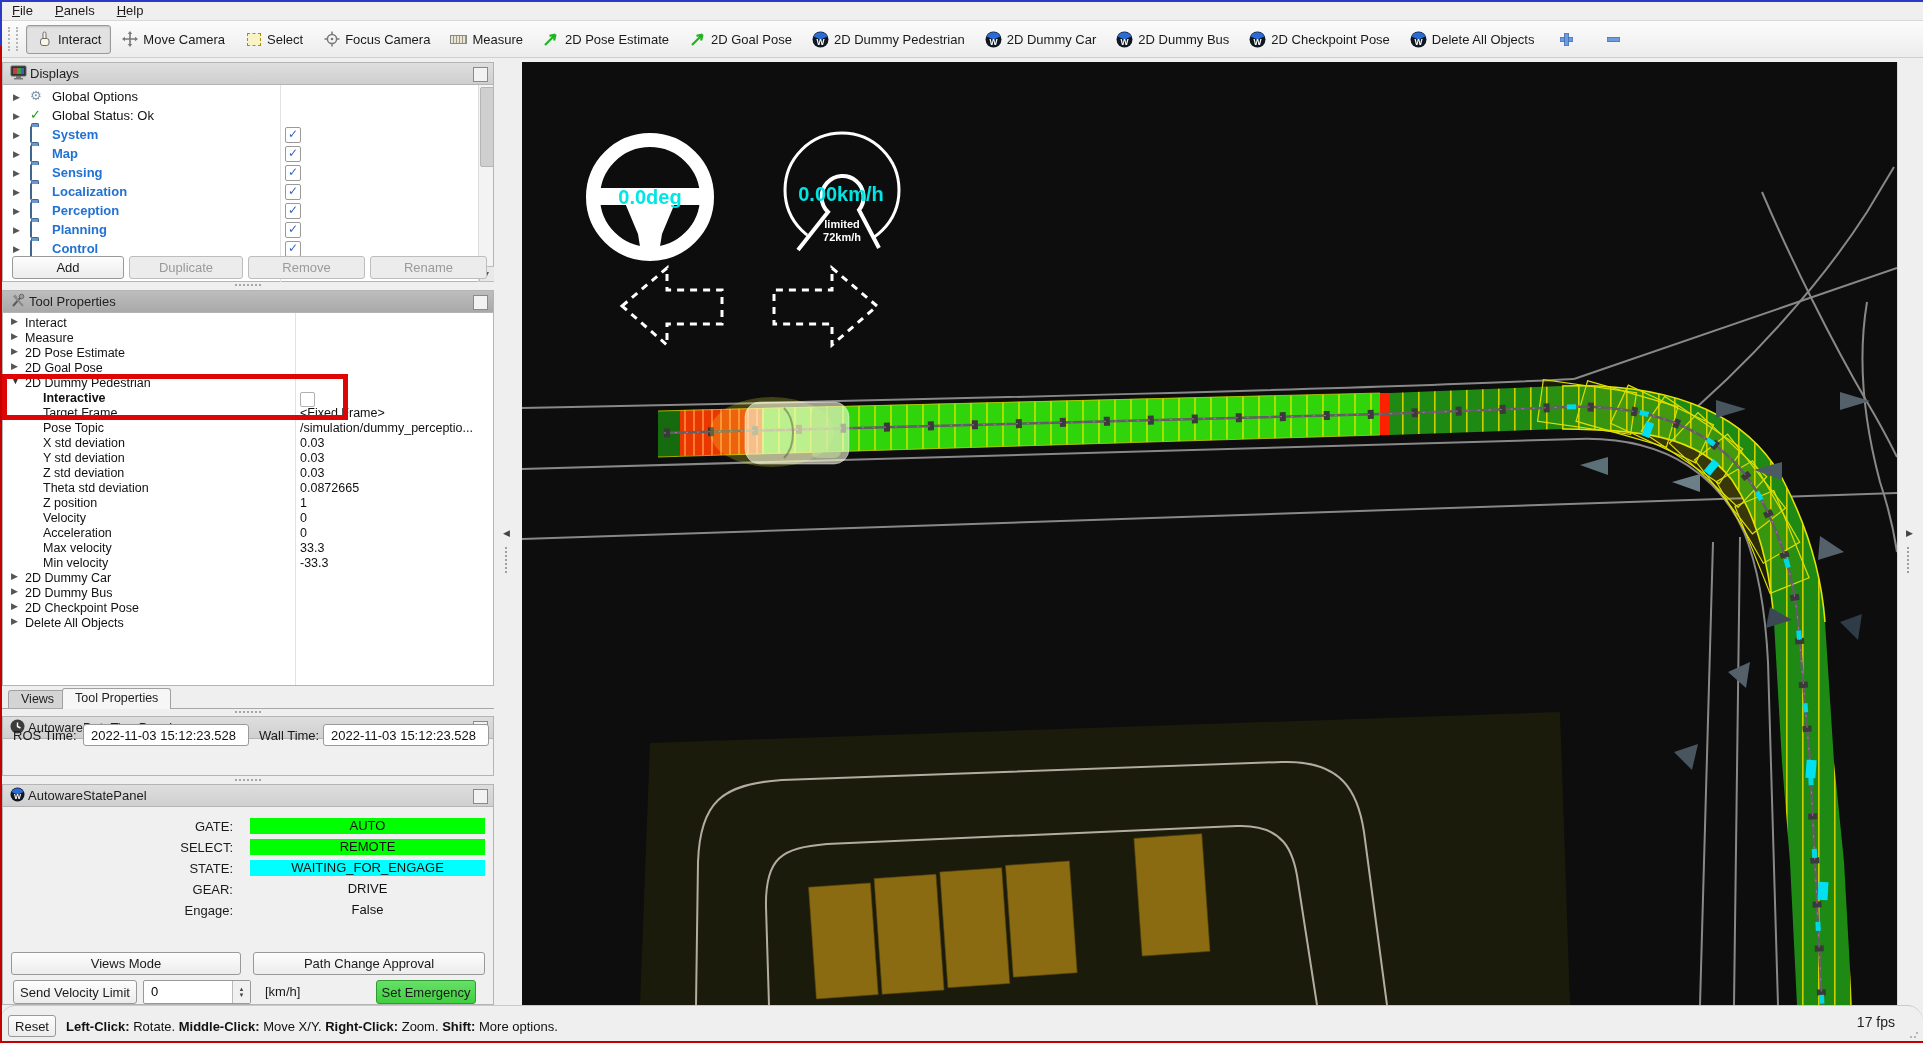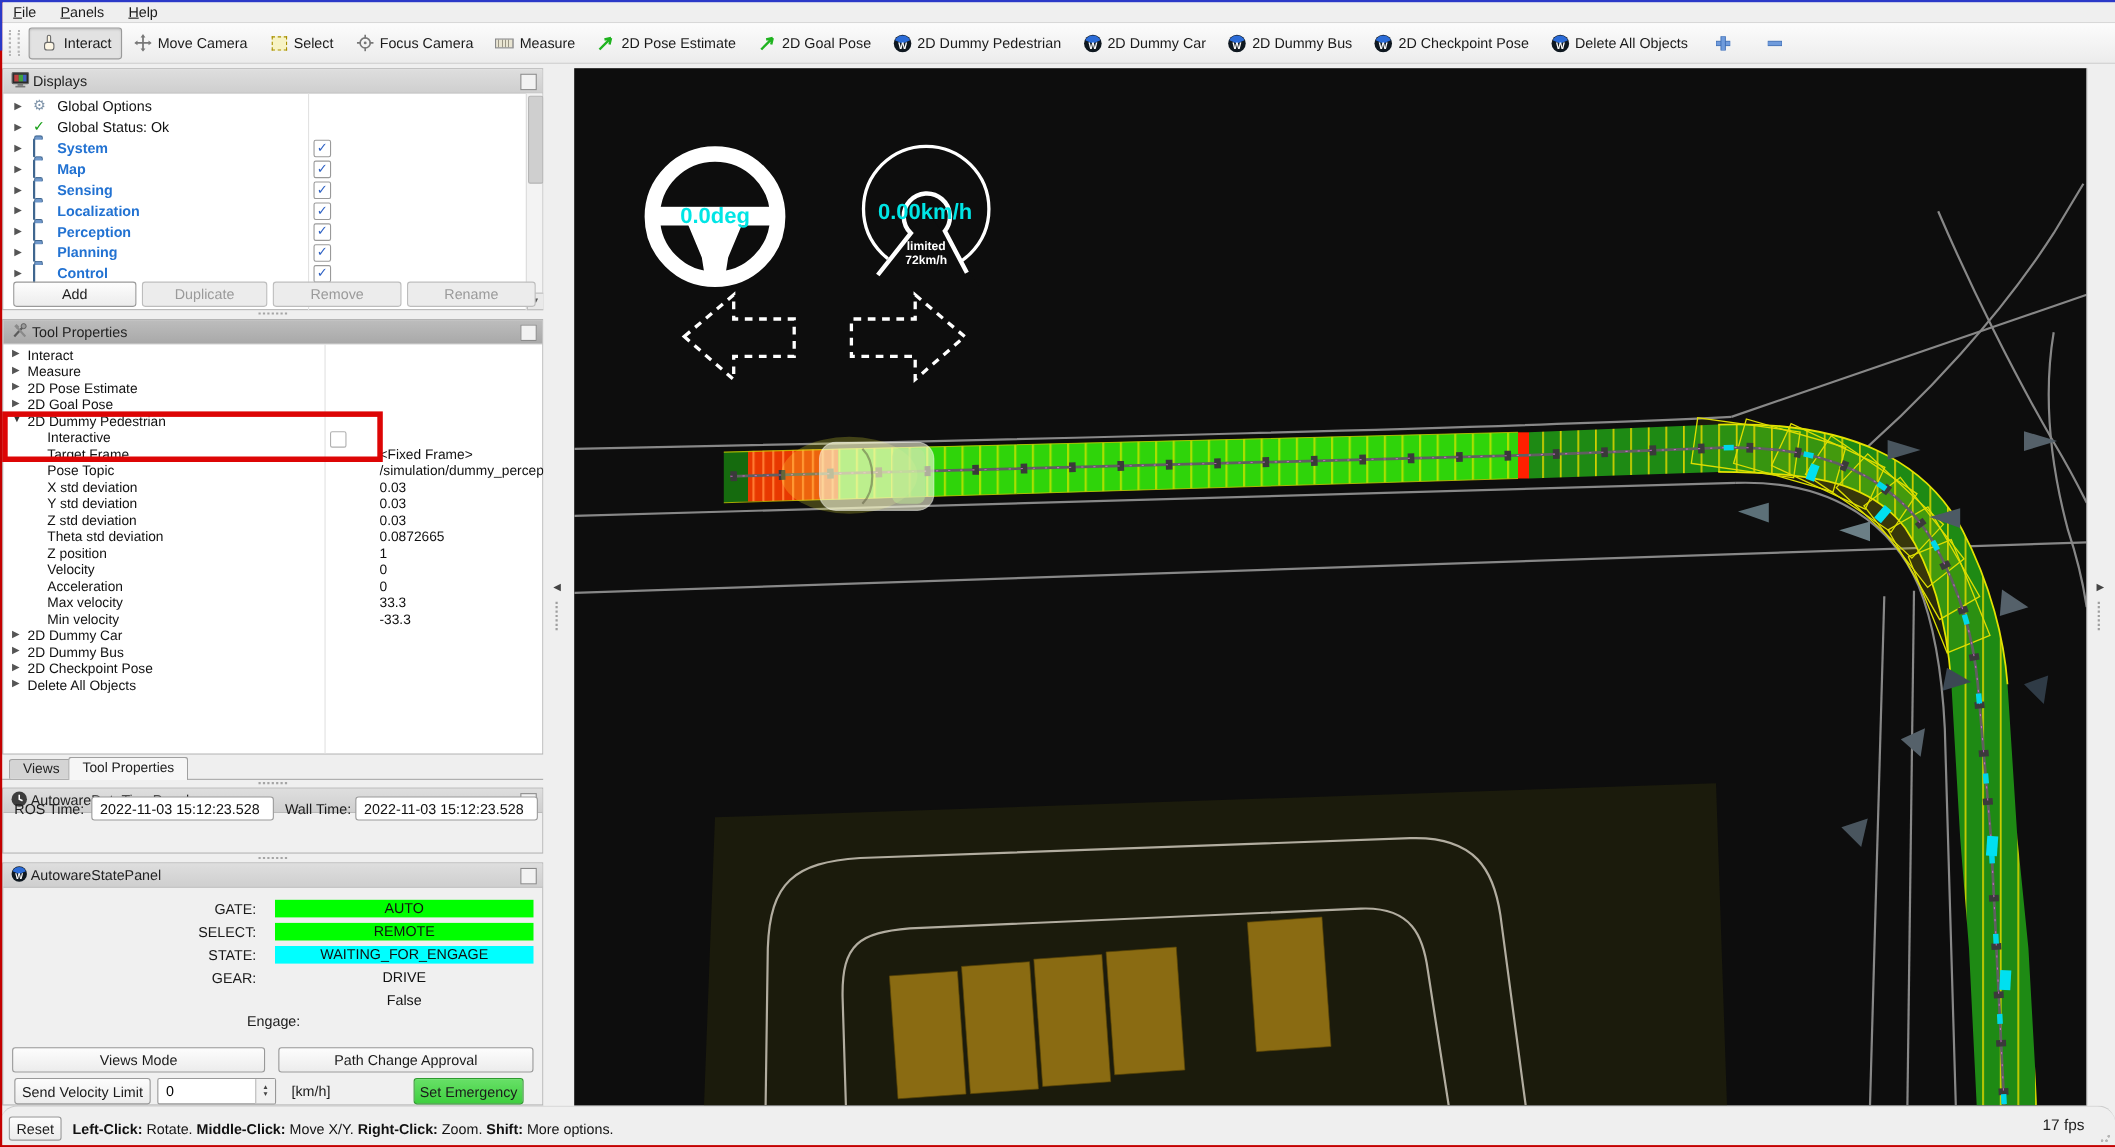--- a/index.html
+++ b/index.html
@@ -42,21 +42,21 @@
   
   .sb-track{position:absolute;background:#f3f3f3;border-left:1px solid #dcdcdc;}
   .sb-thumb{position:absolute;left:1px;width:12px;background:#cfcfcf;border:1px solid #b5b5b5;border-radius:2px;}
   .sb-btn{position:absolute;left:0;width:14px;height:14px;background:#e9e9e9;border:1px solid #bdbdbd;font-size:7px;color:#555;text-align:center;line-height:13px;}
   
   .btn{background:linear-gradient(#fdfdfd,#ececec);border:1px solid #999;border-radius:3px;font-size:13px;color:#1a1a1a;text-align:center;box-sizing:border-box;display:flex;align-items:center;justify-content:center;}
   .btn.disabled{color:#9a9a9a;background:#ececec;border-color:#bdbdbd;}
   
   .tp-row{position:absolute;left:0;width:100%;height:15px;font-size:12.5px;color:#111;}
   .tp-name{position:absolute;white-space:nowrap;}
-  .tp-val{position:absolute;left:297px;white-space:nowrap;overflow:hidden;max-width:190px;margin-left:45px;}
+  .tp-val{position:absolute;left:297px;white-space:nowrap;overflow:hidden;max-width:190px;}
   .tp-cbx{position:absolute;left:297px;top:1px;width:13px;height:13px;border:1px solid #b0b0b0;background:#fff;border-radius:2px;}
   #red-highlight{position:absolute;left:2px;top:374px;width:336px;height:36px;border:5px solid #dd0505;z-index:20;pointer-events:none;}
   
   .tab{position:absolute;border:1px solid #a0a0a0;border-bottom:none;border-radius:3px 3px 0 0;padding:0 12px;font-size:12.5px;color:#222;line-height:19px;}
   
   .dt-label{position:absolute;font-size:13px;color:#1a1a1a;}
   .dt-input{position:absolute;height:22px;background:#fff;border:1px solid #9a9a9a;border-radius:3px;font-size:13px;color:#111;display:flex;align-items:center;padding:0 7px;box-sizing:border-box;}
   .st-label{position:absolute;width:230px;text-align:right;font-size:13px;color:#1a1a1a;}
   .st-val{position:absolute;left:247px;width:235px;height:16px;text-align:center;font-size:13px;color:#111;line-height:16px;}
   .bg-green{background:#00ff00;}
@@ -342,21 +342,21 @@
         </div>
       <div class="tp-row" style="top:48px;">
           <span class="tw-arrow" style="left:8px;">▶</span>
           <span class="tp-name" style="left:22px;">2D Goal Pose</span>
         </div>
       <div class="tp-row" style="top:63px;">
           <span class="tw-arrow open" style="left:8px;">▼</span>
           <span class="tp-name" style="left:22px;">2D Dummy Pedestrian</span>
         </div>
 
-      <div class="tp-row" style="top:78px;">
+      <div class="tp-row" style="top:78px;font-weight:bold;">
           <span class="tp-name" style="left:40px;">Interactive</span>
           <span class="tp-cbx"></span>
         </div>
       <div class="tp-row" style="top:93px;">
           <span class="tp-name" style="left:40px;">Target Frame</span>
           <span class="tp-val">&lt;Fixed Frame&gt;</span>
         </div>
       <div class="tp-row" style="top:108px;">
           <span class="tp-name" style="left:40px;">Pose Topic</span>
           <span class="tp-val">/simulation/dummy_perceptio...</span>
@@ -461,21 +461,21 @@
 
     <span class="st-label" style="top:55px;">SELECT:</span>
     <span class="st-val bg-green" style="top:54px;">REMOTE</span>
 
     <span class="st-label" style="top:76px;">STATE:</span>
     <span class="st-val bg-cyan" style="top:75px;">WAITING_FOR_ENGAGE</span>
 
     <span class="st-label" style="top:97px;">GEAR:</span>
     <span class="st-val" style="top:96px;">DRIVE</span>
 
-    <span class="st-label" style="top:136px;margin-left:40px;">Engage:</span>
+    <span class="st-label" style="top:118px;">Engage:</span>
     <span class="st-val" style="top:117px;">False</span>
 
     <div class="btn" style="position:absolute;left:8px;top:167px;width:230px;height:23px;">Views Mode</div>
     <div class="btn" style="position:absolute;left:250px;top:167px;width:232px;height:23px;">Path Change Approval</div>
 
     <div class="btn" style="position:absolute;left:10px;top:195px;width:124px;height:24px;">Send Velocity Limit</div>
     <div class="spin" style="left:140px;top:195px;width:108px;height:24px;">
       <span class="num">0</span>
       <span class="arrows">
           <span>▲</span>

